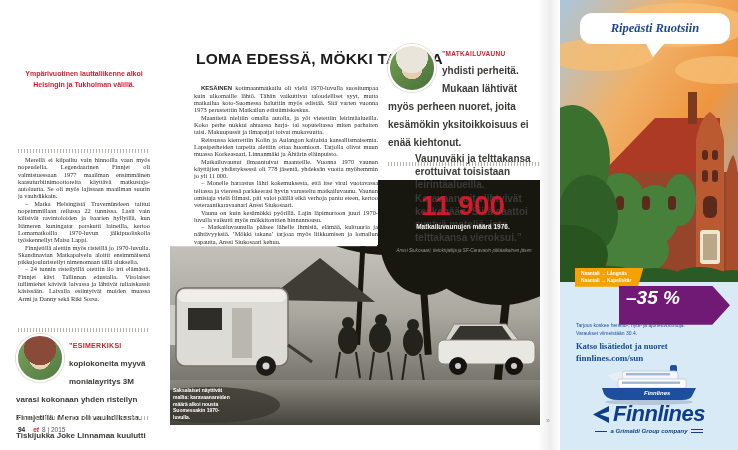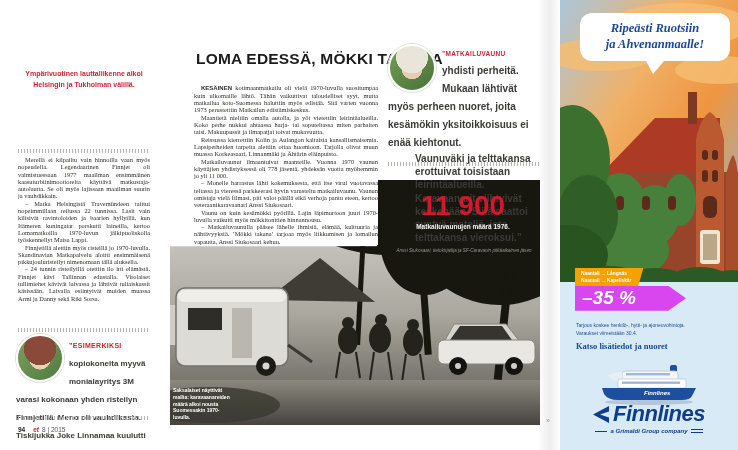--- a/index.html
+++ b/index.html
@@ -61,23 +61,23 @@
   .bubble{position:absolute;left:13px;top:13px;width:134px;padding:7px 8px 8px;background:#fff;
         border-radius:12px;z-index:6;text-align:center;
         font-family:"Liberation Serif",serif;font-style:italic;font-weight:bold;
         font-size:12.5px;line-height:1.3;color:#1c4796;margin-left:7px;}
   .bubble-tail{position:absolute;left:66px;top:100%;width:0;height:0;
         border:7px solid transparent;border-top:13px solid #fff;border-right-width:11px;}
   .ribbon{position:absolute;left:15px;top:268px;z-index:7;}
   .routes{display:inline-block;background:#f5a200;color:#fff;font-size:4.8px;font-weight:bold;
         line-height:1.55;padding:2px 12px 2px 6px;
         clip-path:polygon(0 0,100% 0,92% 100%,0 100%);}
-  .discount{width:104px;background:#d946ef;color:#fff;font-style:italic;font-weight:bold;
-        font-size:19px;line-height:1.15;padding:1px 0 2px 7px;margin-top:-1px;
-        clip-path:polygon(0 0,84% 0,100% 50%,84% 100%,0 100%);}
+  .discount{width:104px;background:#701a75;color:#fff;font-style:italic;font-weight:bold;
+        font-size:19px;line-height:1.15;padding:1px 0 16px 7px;margin-top:-1px;
+        clip-path:polygon(0 0,84% 0,100% 50%,84% 100%,0 100%);margin-left:44px;}
   .terms{position:absolute;left:16px;top:322px;width:152px;font-size:5px;color:#1f4f9a;
         line-height:1.55;z-index:6;}
   .cta{position:absolute;left:16px;top:341px;width:152px;z-index:6;
         font-family:"Liberation Serif",serif;font-weight:bold;color:#164a9b;line-height:1.35;}
   .cta-l1{font-size:8.5px;}
   .cta-url{font-size:9px;cursor:pointer;}
   .ship{position:absolute;left:32px;top:363px;z-index:6;}
   .logo-row{position:absolute;left:0;top:401px;width:178px;text-align:center;z-index:6;}
   .logo-mark{vertical-align:middle;margin-right:2px;}
   .logo-text{font-size:22px;font-style:italic;font-weight:bold;color:#0e3d8c;
@@ -272,39 +272,39 @@
           <ellipse cx="50" cy="280" rx="30" ry="14"></ellipse>
             <ellipse cx="95" cy="282" rx="32" ry="14"></ellipse>
           <ellipse cx="140" cy="280" rx="30" ry="13"></ellipse>
             <ellipse cx="172" cy="282" rx="22" ry="12"></ellipse>
         </g>
       </svg>
     </div>
 
     <div class="bubble">
       <div>Ripeästi Ruotsiin</div>
-      <div>ja Ahvenanmaalle!</div>
       <div class="bubble-tail"></div>
     </div>
 
     <div class="ribbon">
       <div class="routes">
         <div>Naantali → Långnäs</div>
         <div>Naantali → Kapellskär</div>
       </div>
       <div class="discount">–35 %</div>
     </div>
 
     <div class="terms">
       <div>Tarjous koskee henkilö-, hytti- ja ajoneuvohintoja.</div>
       <div>Varaukset viimeistään 30.4.</div>
     </div>
 
     <div class="cta">
       <div class="cta-l1">Katso lisätiedot ja nuoret</div>
+      <div class="cta-url">finnlines.com/sun</div>
     </div>
 
     <svg class="ship" width="114" height="42" viewBox="0 0 114 42">
       <ellipse cx="57" cy="39" rx="44" ry="3" fill="rgba(20,40,80,0.18)"></ellipse>
       <g>
         <rect x="78" y="2" width="7" height="10" rx="2" fill="#1d4f9e"></rect>
         <rect x="30" y="8" width="56" height="10" rx="3" fill="#f4f6f9" stroke="#b9c6d8" stroke-width="0.8"></rect>
         <polygon points="30,18 22,18 16,12 30,8" fill="#e9eef5"></polygon>
         <rect x="26" y="16" width="68" height="9" rx="2" fill="#ffffff" stroke="#b9c6d8" stroke-width="0.8"></rect>
         <g fill="#9fb8d4">

